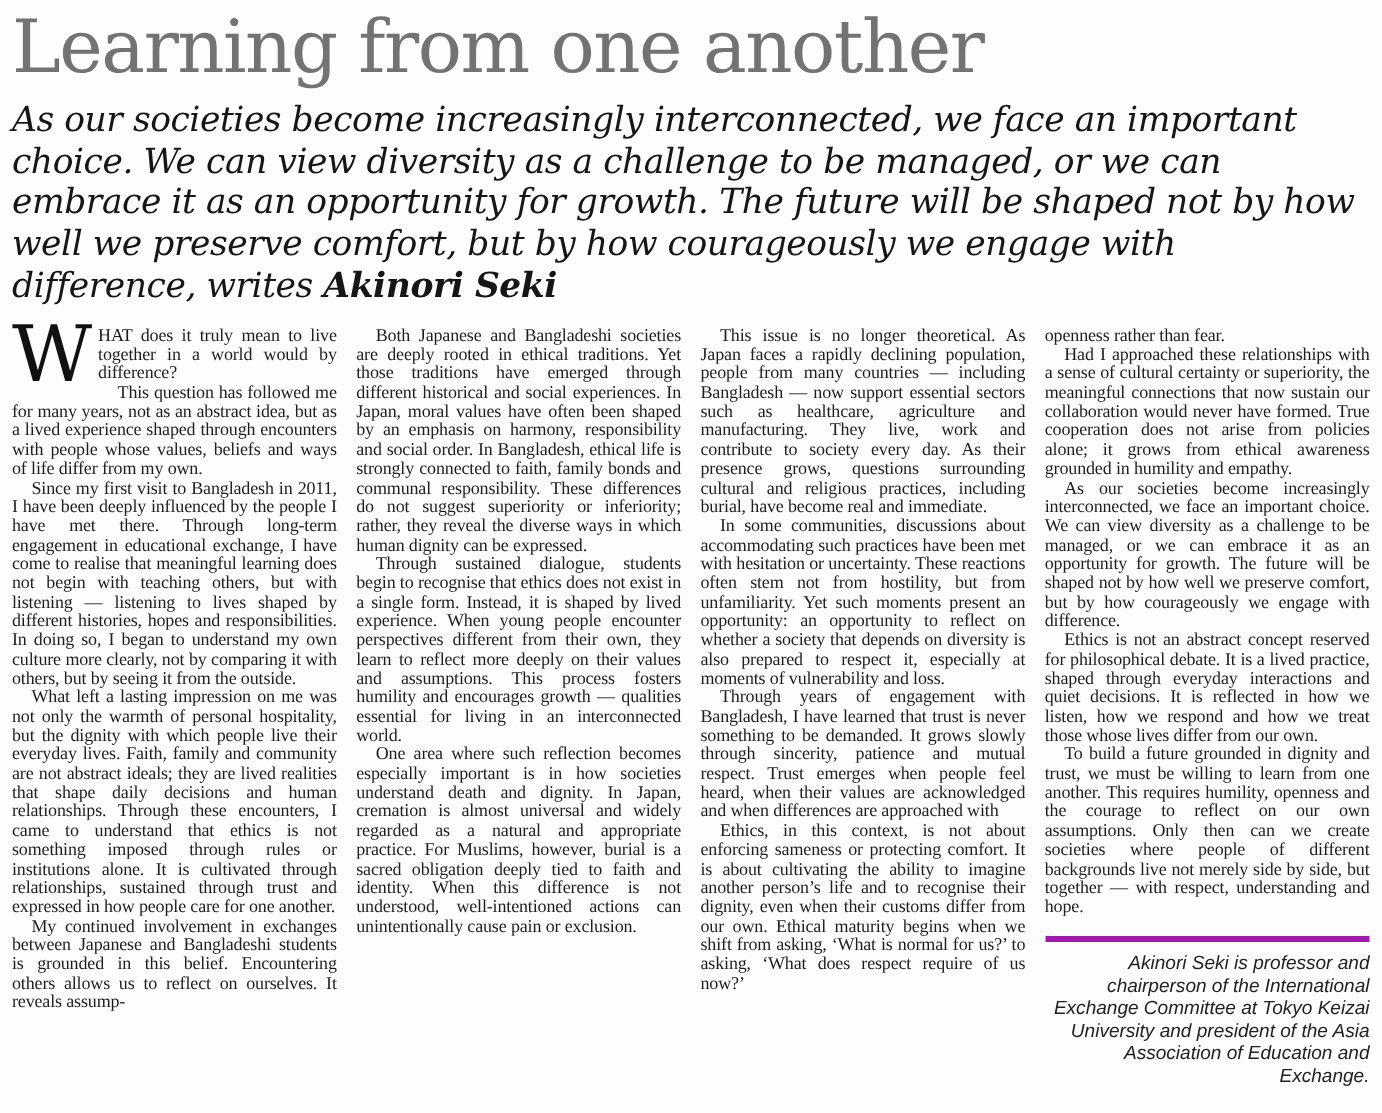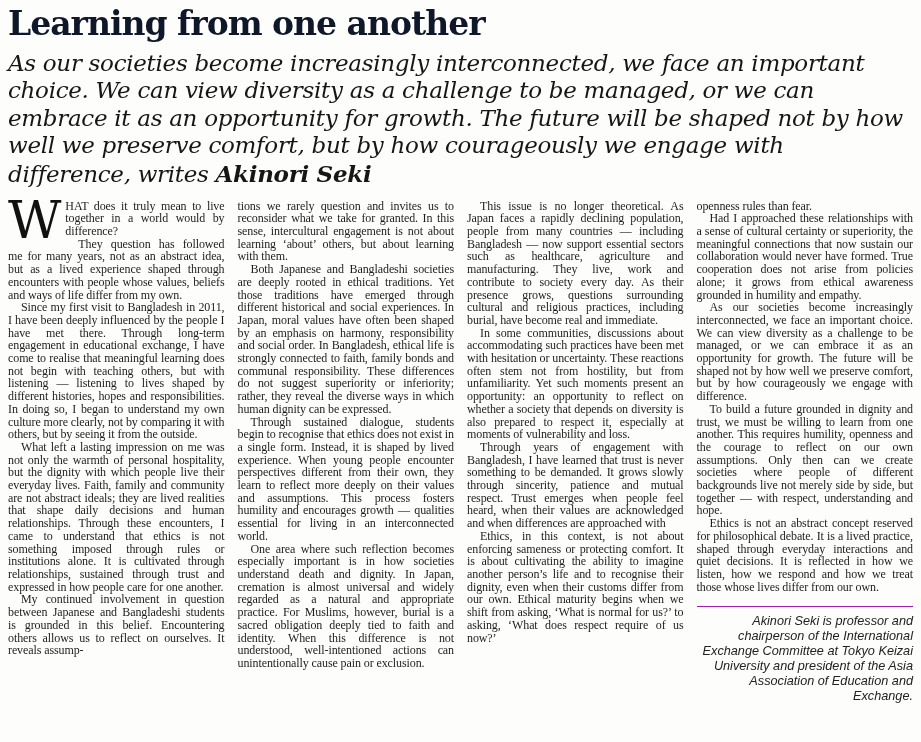--- a/index.html
+++ b/index.html
@@ -9,25 +9,25 @@
     overflow: hidden;
     background: #fdfdfb;
     color: #1d1d1d;
     font-family: "Liberation Serif", serif;
   }
   .page { padding: 6px 8px 0 8px; }
 
   h1.headline {
     margin: 0;
     font-family: "DejaVu Serif", serif;
-    font-weight: bold;
-    font-size: 33px;
+    font-weight: normal;
+    font-size: 49px;
     line-height: 1.08;
     letter-spacing: -1px;
-    color: #0f172a;
+    color: #737373;
     white-space: nowrap;
   }
 
   .standfirst {
     margin: 8px 0 0 0;
     font-family: "DejaVu Serif", serif;
     font-style: italic;
     font-size: 23px;
     line-height: 1.2;
     letter-spacing: -0.3px;
@@ -54,21 +54,21 @@
     float: left;
     font-family: "DejaVu Serif", serif;
     font-size: 52px;
     line-height: 37px;
     padding: 2px 4px 0 0;
     color: #111;
   }
 
   .bio {
     margin-top: 13px;
-    border-top: 1px solid #a21caf;
+    border-top: 4px solid #a21caf;
     padding-top: 7px;
   }
   .bio p {
     margin: 0;
     text-indent: 0;
     font-family: "Liberation Sans", sans-serif;
     font-style: italic;
     font-size: 12.7px;
     line-height: 15px;
     text-align: right;
@@ -82,45 +82,44 @@
 <div class="page">
 
   <h1 class="headline">Learning from one another</h1>
 
   <p class="standfirst"><span>As our societies become increasingly interconnected, we face an important choice. We can view diversity as a challenge to be managed, or we can embrace it as an opportunity for growth. The future will be shaped not by how well we preserve comfort, but by how courageously we engage with difference, writes </span><b>Akinori Seki</b></p>
 
   <div class="cols">
 
     <div class="col">
       <p class="noindent"><span class="dropcap">W</span><span>HAT does it truly mean to live together in a world would by difference?</span></p>
-      <p>They question has followed me for many years, not as an abstract idea, but as a lived experience shaped through encounters with people whose values, beliefs and ways of life differ from my own.</p>
+      <p>This question has followed me for many years, not as an abstract idea, but as a lived experience shaped through encounters with people whose values, beliefs and ways of life differ from my own.</p>
       <p>Since my first visit to Bangladesh in 2011, I have been deeply influenced by the people I have met there. Through long-term engagement in educational exchange, I have come to realise that meaningful learning does not begin with teaching others, but with listening — listening to lives shaped by different histories, hopes and responsibilities. In doing so, I began to understand my own culture more clearly, not by comparing it with others, but by seeing it from the outside.</p>
       <p>What left a lasting impression on me was not only the warmth of personal hospitality, but the dignity with which people live their everyday lives. Faith, family and community are not abstract ideals; they are lived realities that shape daily decisions and human relationships. Through these encounters, I came to understand that ethics is not something imposed through rules or institutions alone. It is cultivated through relationships, sustained through trust and expressed in how people care for one another.</p>
-      <p>My continued involvement in question between Japanese and Bangladeshi students is grounded in this belief. Encountering others allows us to reflect on ourselves. It reveals assump-</p>
+      <p>My continued involvement in exchanges between Japanese and Bangladeshi students is grounded in this belief. Encountering others allows us to reflect on ourselves. It reveals assump-</p>
     </div>
 
     <div class="col">
-      <p class="noindent">tions we rarely question and invites us to reconsider what we take for granted. In this sense, intercultural engagement is not about learning ‘about’ others, but about learning with them.</p>
       <p>Both Japanese and Bangladeshi societies are deeply rooted in ethical traditions. Yet those traditions have emerged through different historical and social experiences. In Japan, moral values have often been shaped by an emphasis on harmony, responsibility and social order. In Bangladesh, ethical life is strongly connected to faith, family bonds and communal responsibility. These differences do not suggest superiority or inferiority; rather, they reveal the diverse ways in which human dignity can be expressed.</p>
       <p>Through sustained dialogue, students begin to recognise that ethics does not exist in a single form. Instead, it is shaped by lived experience. When young people encounter perspectives different from their own, they learn to reflect more deeply on their values and assumptions. This process fosters humility and encourages growth — qualities essential for living in an interconnected world.</p>
       <p>One area where such reflection becomes especially important is in how societies understand death and dignity. In Japan, cremation is almost universal and widely regarded as a natural and appropriate practice. For Muslims, however, burial is a sacred obligation deeply tied to faith and identity. When this difference is not understood, well-intentioned actions can unintentionally cause pain or exclusion.</p>
     </div>
 
     <div class="col">
       <p>This issue is no longer theoretical. As Japan faces a rapidly declining population, people from many countries — including Bangladesh — now support essential sectors such as healthcare, agriculture and manufacturing. They live, work and contribute to society every day. As their presence grows, questions surrounding cultural and religious practices, including burial, have become real and immediate.</p>
       <p>In some communities, discussions about accommodating such practices have been met with hesitation or uncertainty. These reactions often stem not from hostility, but from unfamiliarity. Yet such moments present an opportunity: an opportunity to reflect on whether a society that depends on diversity is also prepared to respect it, especially at moments of vulnerability and loss.</p>
       <p>Through years of engagement with Bangladesh, I have learned that trust is never something to be demanded. It grows slowly through sincerity, patience and mutual respect. Trust emerges when people feel heard, when their values are acknowledged and when differences are approached with</p>
       <p>Ethics, in this context, is not about enforcing sameness or protecting comfort. It is about cultivating the ability to imagine another person’s life and to recognise their dignity, even when their customs differ from our own. Ethical maturity begins when we shift from asking, ‘What is normal for us?’ to asking, ‘What does respect require of us now?’</p>
     </div>
 
     <div class="col">
-      <p class="noindent">openness rules than fear.</p>
+      <p class="noindent">openness rather than fear.</p>
       <p>Had I approached these relationships with a sense of cultural certainty or superiority, the meaningful connections that now sustain our collaboration would never have formed. True cooperation does not arise from policies alone; it grows from ethical awareness grounded in humility and empathy.</p>
       <p>As our societies become increasingly interconnected, we face an important choice. We can view diversity as a challenge to be managed, or we can embrace it as an opportunity for growth. The future will be shaped not by how well we preserve comfort, but by how courageously we engage with difference.</p>
+      <p>Ethics is not an abstract concept reserved for philosophical debate. It is a lived practice, shaped through everyday interactions and quiet decisions. It is reflected in how we listen, how we respond and how we treat those whose lives differ from our own.</p>
       <p>To build a future grounded in dignity and trust, we must be willing to learn from one another. This requires humility, openness and the courage to reflect on our own assumptions. Only then can we create societies where people of different backgrounds live not merely side by side, but together — with respect, understanding and hope.</p>
-      <p>Ethics is not an abstract concept reserved for philosophical debate. It is a lived practice, shaped through everyday interactions and quiet decisions. It is reflected in how we listen, how we respond and how we treat those whose lives differ from our own.</p>
       <div class="bio">
         <p>Akinori Seki is professor and chairperson of the International Exchange Committee at Tokyo Keizai University and president of the Asia Association of Education and Exchange.</p>
       </div>
     </div>
 
   </div>
 </div>
 
 </body></html>

